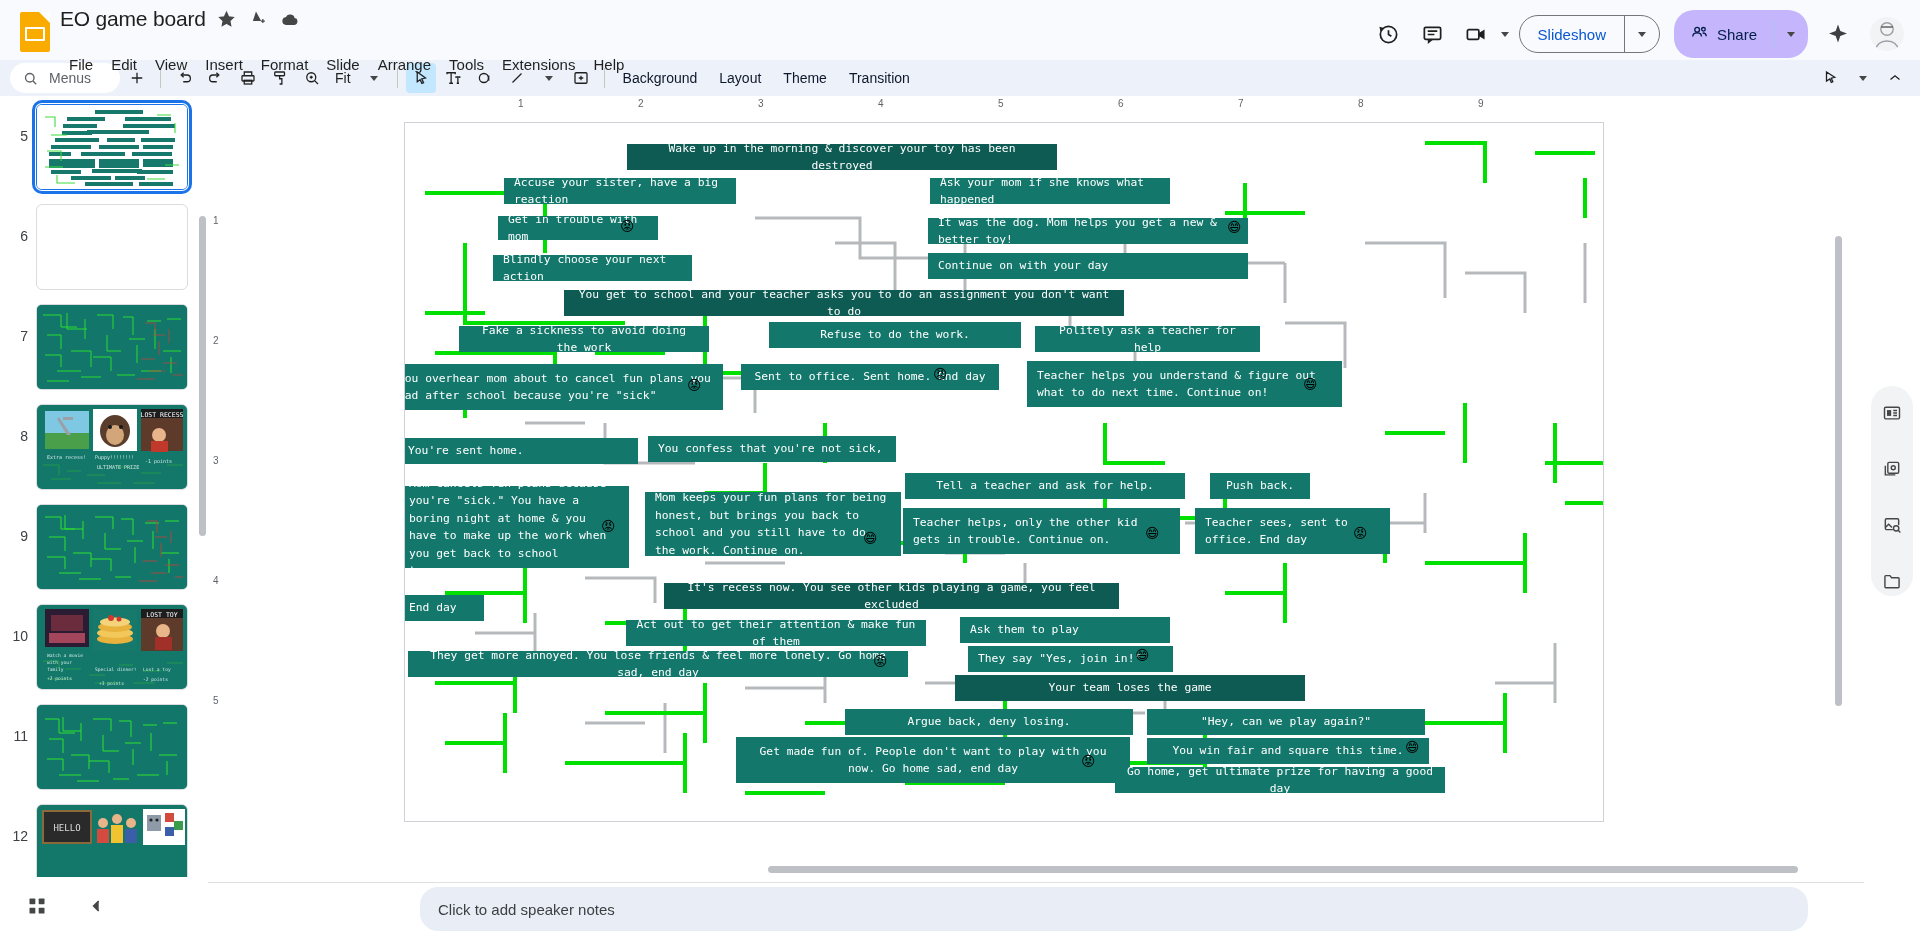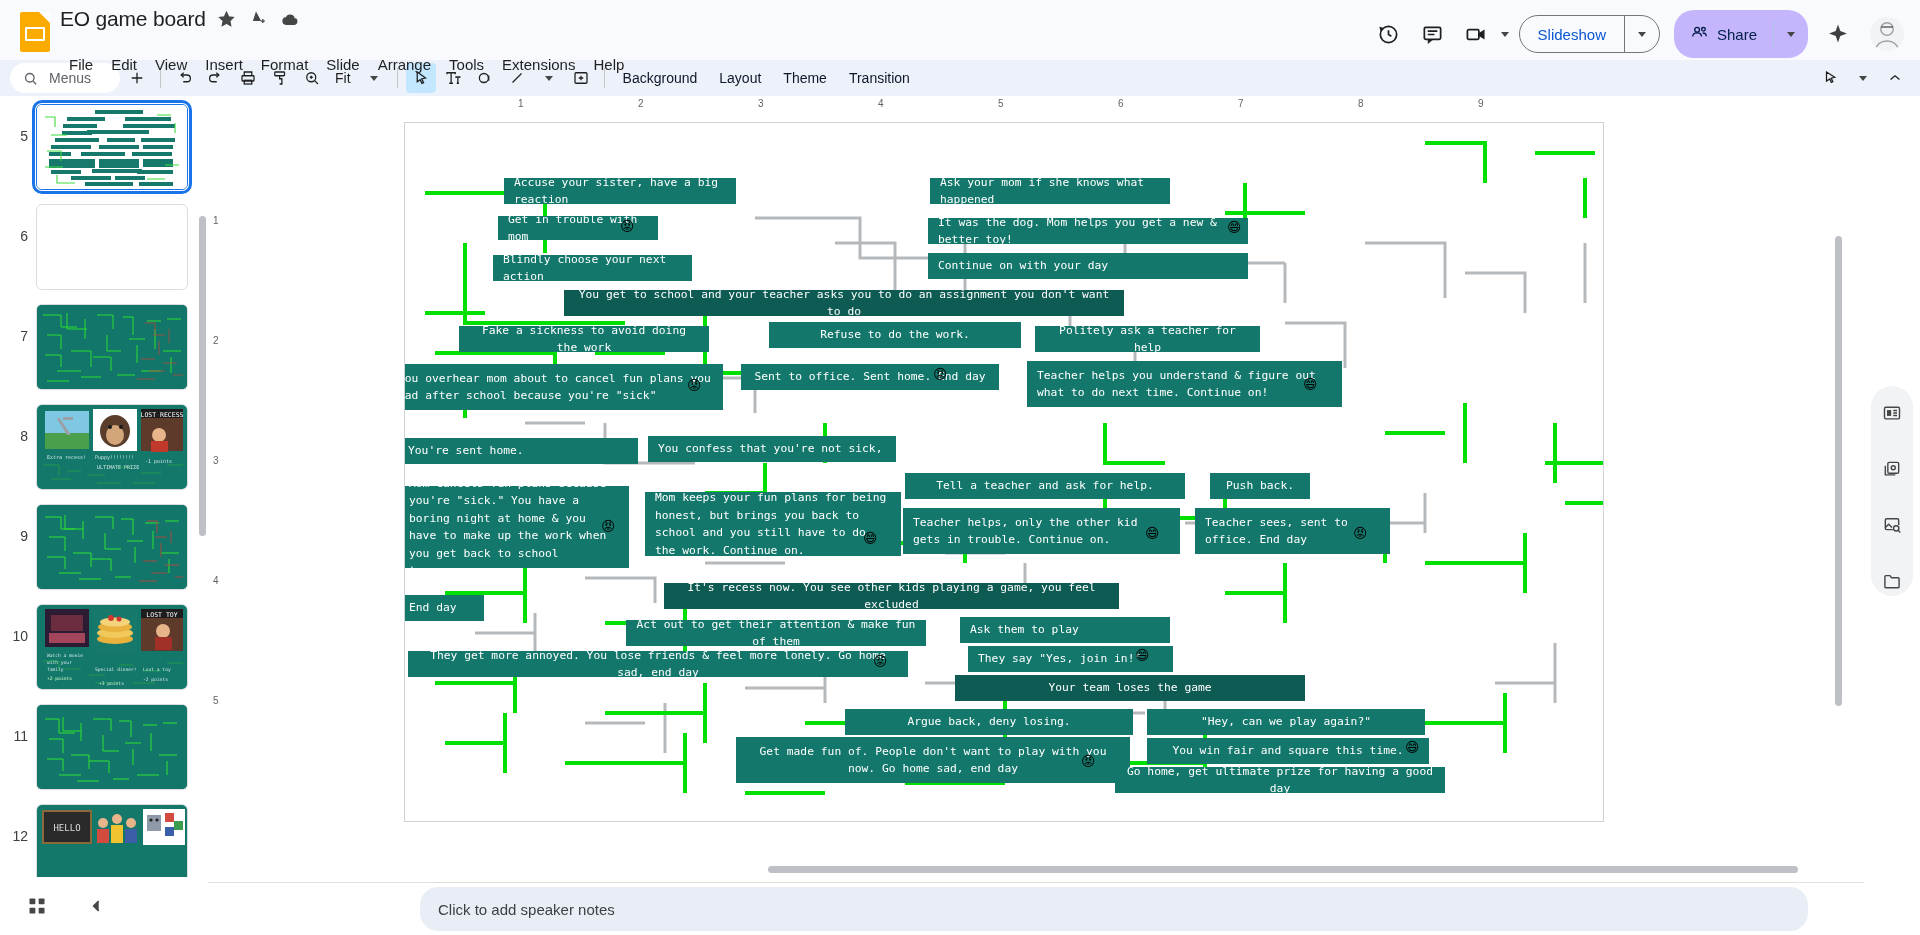--- a/index.html
+++ b/index.html
@@ -562,20 +562,21 @@
                      M30 560h80M110 530v60M200 590h100M300 560v60
                      M400 600h200M600 570v60M700 640h100M800 610v60
                      M1000 600h100M1100 570v60M160 640h120M280 610v60
                      M500 660h100M620 640h80M860 660h100
                      M40 620h60M100 590v60M340 670h80
                      M1140 340h60M1150 300v60M1160 380h40"></path>
           </g>
         </svg>
       </div>
 
+      <div class="node dark center" style="left:222px;top:21px;width:430px;height:26px">Wake up in the morning &amp; discover your toy has been destroyed</div>
       <div class="node" style="left:99px;top:55px;width:232px;height:26px">Accuse your sister, have a big reaction</div>
       <div class="node" style="left:525px;top:55px;width:240px;height:26px">Ask your mom if she knows what happened</div>
       <div class="node" style="left:93px;top:93px;width:160px;height:24px">Get in trouble with mom</div>
       <div class="emoji emo-abs" style="left:215px;top:96px">😡</div>
       <div class="node" style="left:523px;top:95px;width:320px;height:26px">It was the dog. Mom helps you get a new &amp; better toy!</div>
       <div class="emoji emo-abs" style="left:822px;top:97px">😄</div>
       <div class="node" style="left:88px;top:132px;width:199px;height:26px">Blindly choose your next action</div>
       <div class="node" style="left:523px;top:130px;width:320px;height:26px">Continue on with your day</div>
       <div class="node dark center" style="left:159px;top:167px;width:560px;height:26px">You get to school and your teacher asks you to do an assignment you don't want to do</div>
       <div class="node center" style="left:54px;top:203px;width:250px;height:26px">Fake a sickness to avoid doing the work</div>

